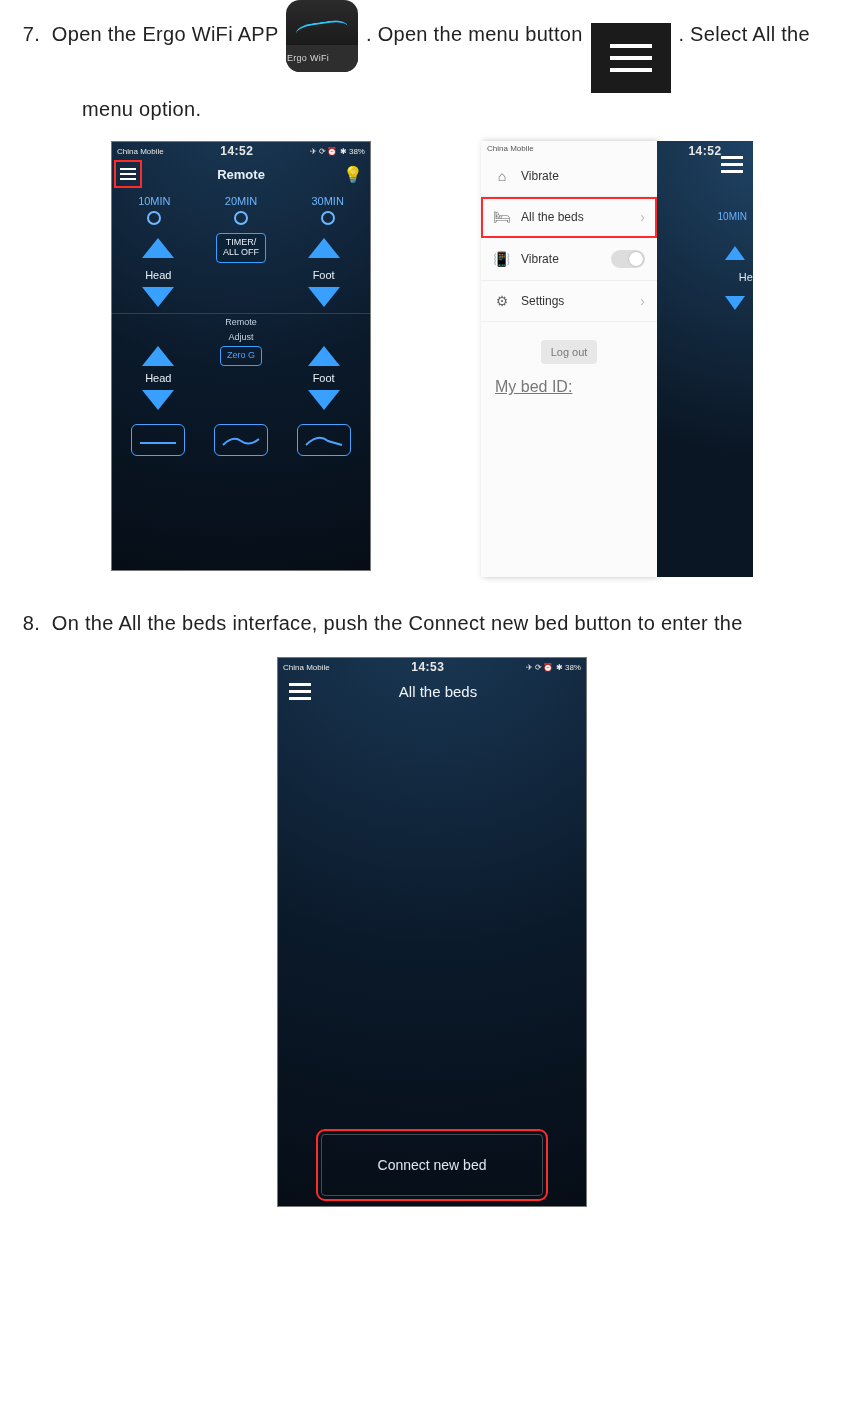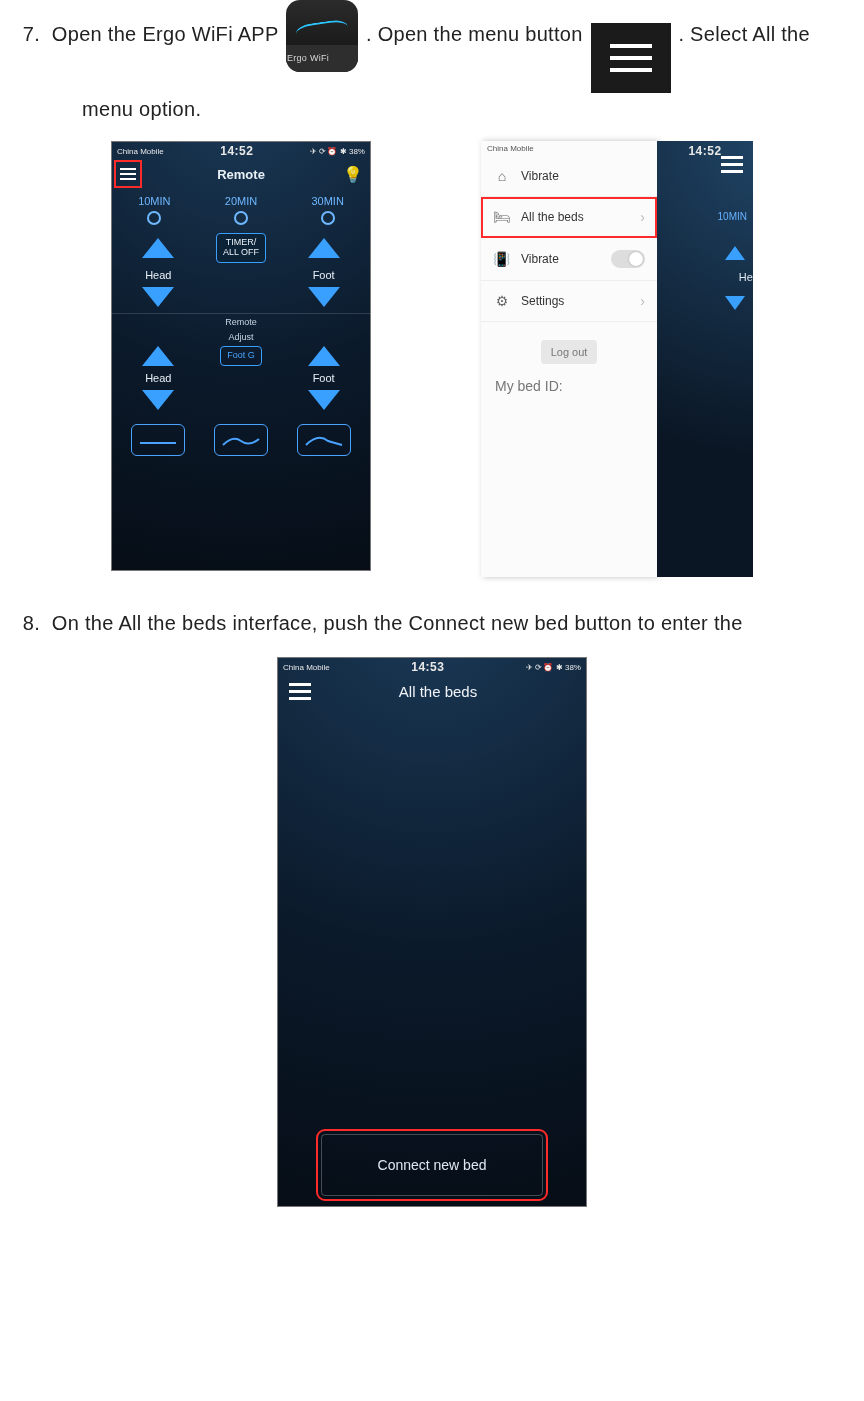--- a/index.html
+++ b/index.html
@@ -213,21 +213,21 @@
   .logout{
     margin:18px auto 8px;
     background:#e7e7e7;
     color:#777;
     padding:6px 10px;
     border-radius:4px;
     font-size:11px;
     width:fit-content;
   }
   .mybed{
-    color:#777; font-size:14px; padding:6px 14px;
+    color:#777; font-size:16px; padding:6px 14px;text-decoration:underline;
   }
   .phone-b-right{
     flex:1;
     background: radial-gradient(circle at 120% 0%, #204567, #0a1624 70%);
     position:relative;
     overflow:hidden;
   }
   .phone-b-right .hamb-plain{
     position:absolute; top:22px; right:10px;
   }
@@ -314,21 +314,21 @@
         <div></div>
         <div class="col-label">Foot</div>
         <div class="tri-down"></div>
         <div></div>
         <div class="tri-down"></div>
       </div>
       <div class="section-label">Remote</div>
       <div class="section-label" style="border-top:none">Adjust</div>
       <div class="adjust-grid">
         <div class="tri-up"></div>
-        <div class="pill" style="color:#4aa4ff;background:transparent">Foot G</div>
+        <div class="pill" style="color:#4aa4ff;background:transparent">Zero G</div>
         <div class="tri-up"></div>
         <div class="col-label">Head</div>
         <div></div>
         <div class="col-label">Foot</div>
         <div class="tri-down"></div>
         <div></div>
         <div class="tri-down"></div>
       </div>
       <div class="preset-row">
         <div class="preset">

